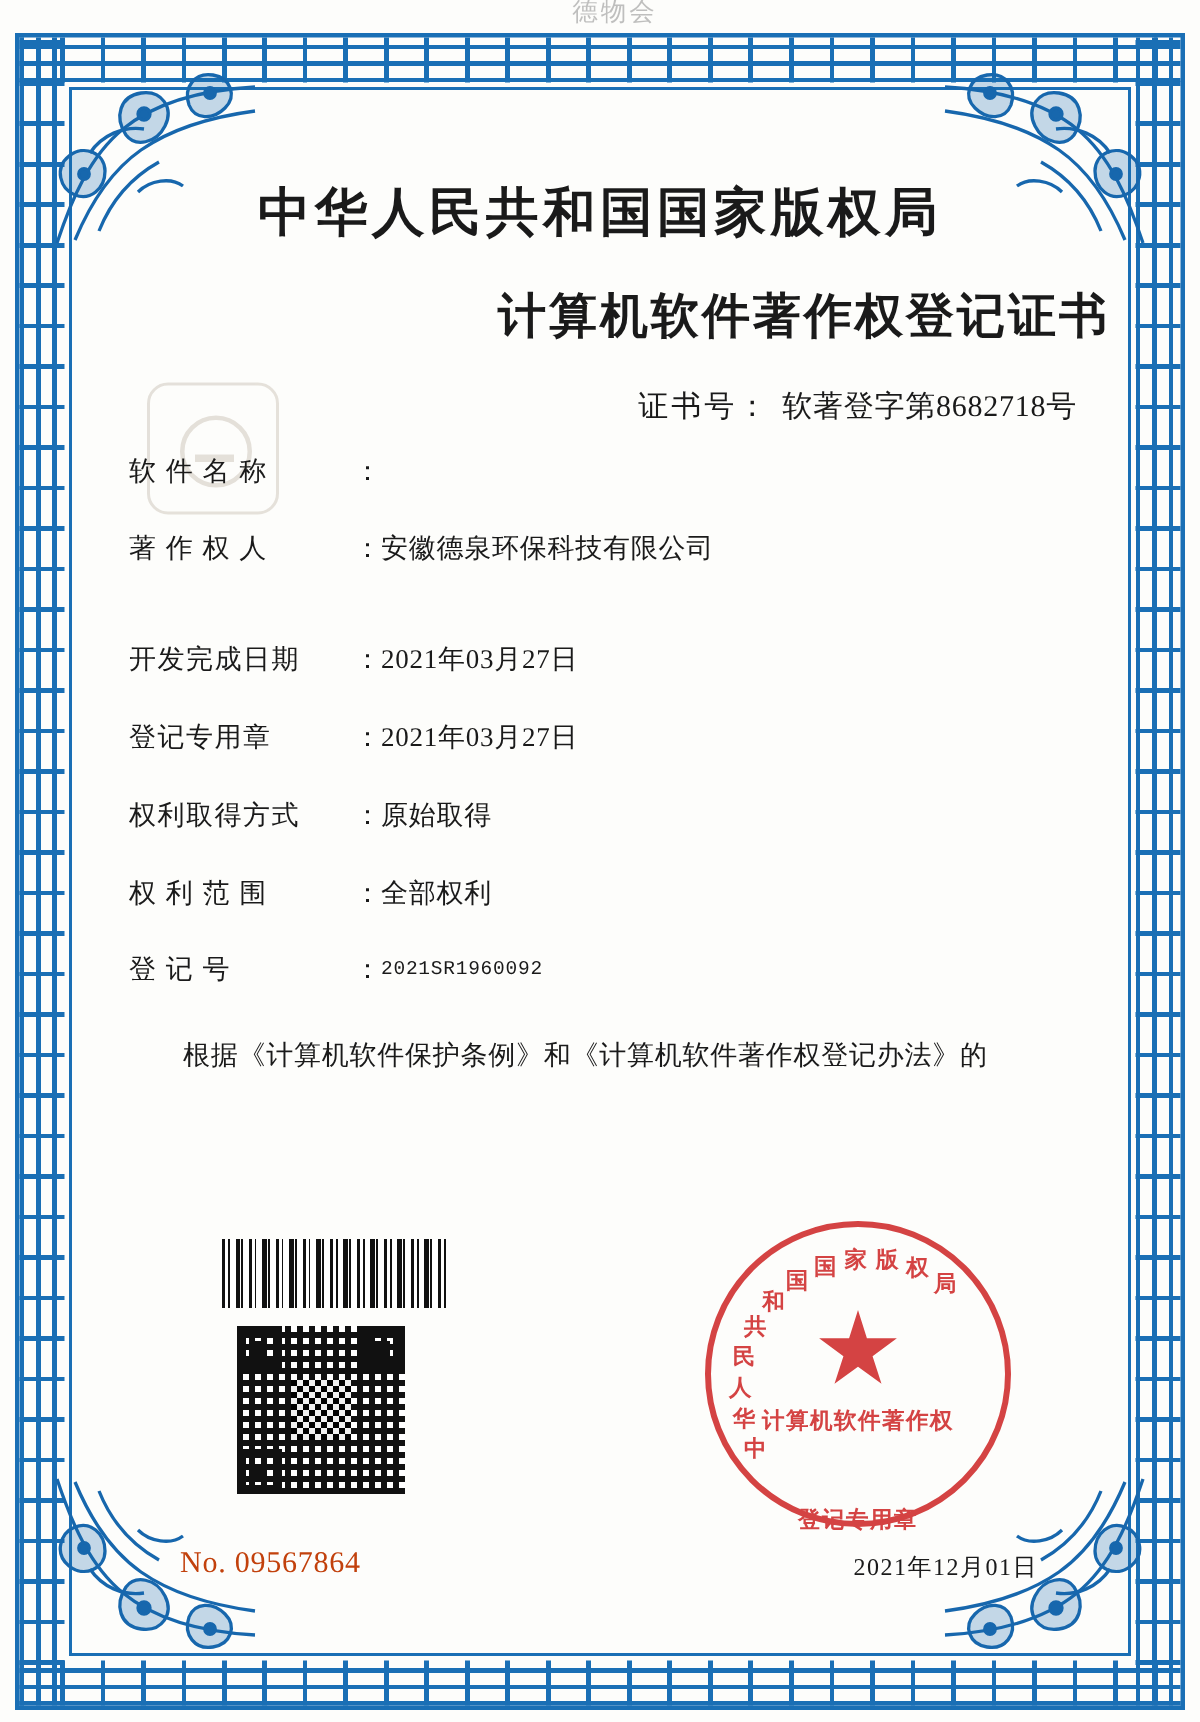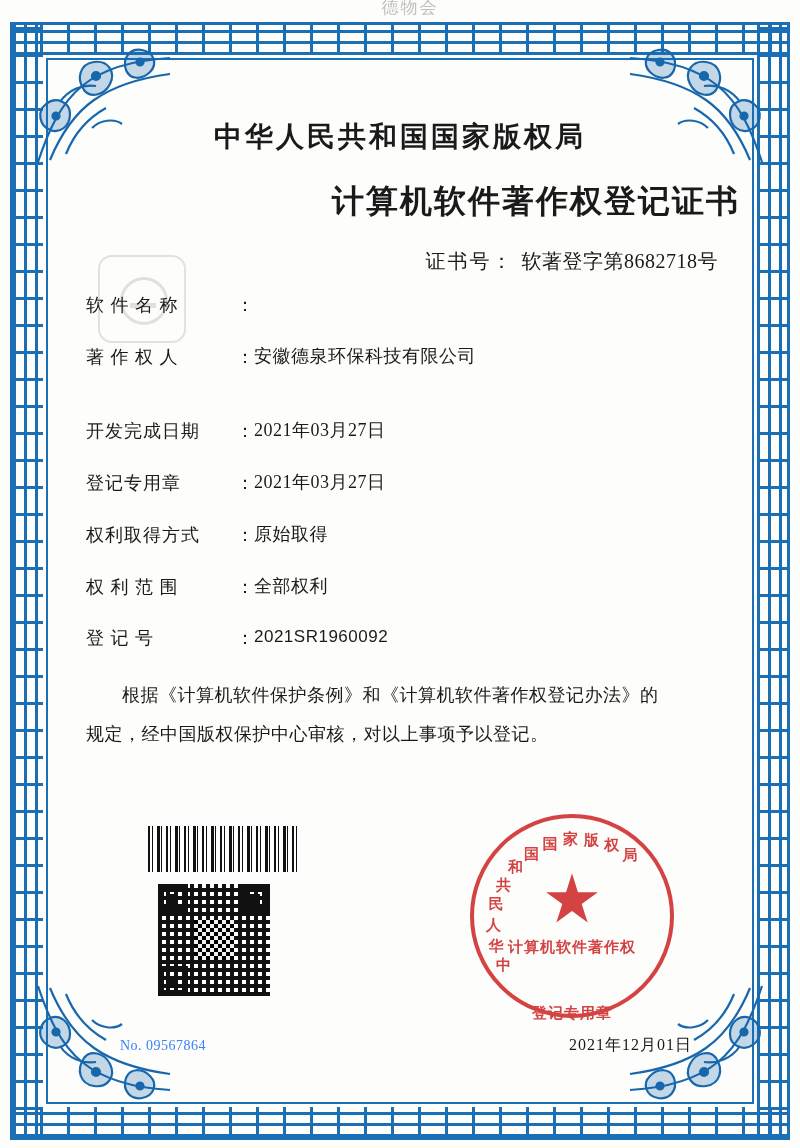--- a/index.html
+++ b/index.html
@@ -106,21 +106,21 @@
   
   .content {
     position: absolute;
     left: 60px; top: 80px;
     width: 680px;
     height: 1000px;
   }
 
   .title-main {
     text-align: center;
-    font-size: 28px;
+    font-size: 35px;
     font-weight: bold;
     letter-spacing: 3px;
     margin-top: 38px;
     font-family: "Liberation Serif", "DejaVu Serif", serif;
   }
   .title-sub {
     text-align: right;
     font-size: 32px;
     font-weight: bold;
     letter-spacing: 2px;
@@ -161,21 +161,21 @@
     background: #ded9d1;
   }
 
   .fields {
     position: relative;
     margin-top: 18px;
     padding-left: 26px;
   }
   .field-row {
     display: flex;
-    align-items: flex-end;
+    align-items: center;
     margin-bottom: 26px;
   }
   .field-label {
     width: 150px;
     flex: 0 0 150px;
     font-size: 18px;
     letter-spacing: 1px;
     white-space: nowrap;
   }
   .field-label.spread {
@@ -191,22 +191,22 @@
     letter-spacing: .5px;
     line-height: 1.45;
   }
   .field-value .ver {
     display: block;
     font-family: "Liberation Mono", "DejaVu Sans Mono", monospace;
     font-size: 17px;
     letter-spacing: 0;
   }
   .field-value.mono {
-    font-family: Liberation Sans, sans-serif;
-    font-size: 17px;
+    font-family: Liberation Mono, monospace;
+    font-size: 13px;
     letter-spacing: .5px;
   }
   .row-tight { margin-bottom: 22px; }
   .gap-big { height: 22px; }
 
   .statement {
     margin-top: 26px;
     padding: 0 24px 0 26px;
     font-size: 18px;
     line-height: 2.15;
@@ -265,22 +265,22 @@
     width: 40px; height: 40px;
     background:
       repeating-linear-gradient(90deg,#fff 0 4px,#111 4px 8px),
       repeating-linear-gradient(0deg,#111 0 4px,#fff 4px 8px);
     background-blend-mode: difference;
   }
 
   .serial {
     position: absolute;
     left: 60px; bottom: 22px;
-    font-size: 14px;
-    color: #3b82f6;
+    font-size: 20px;
+    color: #c2410c;
     font-family: "Liberation Serif", serif;
     letter-spacing: .5px;
   }
   .issue-date {
     position: absolute;
     right: 48px; bottom: 20px;
     font-size: 16px;
     letter-spacing: 1px;
   }
 
@@ -460,21 +460,20 @@
       <div class="field-row row-tight">
         <div class="field-label spread">登 记 号</div>
         <div class="field-colon">：</div>
         <div class="field-value mono">2021SR1960092</div>
       </div>
 
     </div>
 
     <div class="statement">
       <div><span class="indent"></span><span>根据《计算机软件保护条例》和《计算机软件著作权登记办法》的</span></div>
-      <div><span>规定，经中国版权保护中心审核，对以上事项予以登记。</span></div>
     </div>
 
     <div class="bottom">
       <div class="barcode"></div>
       <div class="qr"></div>
 
       <div class="serial">No. 09567864</div>
       <div class="issue-date">2021年12月01日</div>
 
       <div class="seal">

